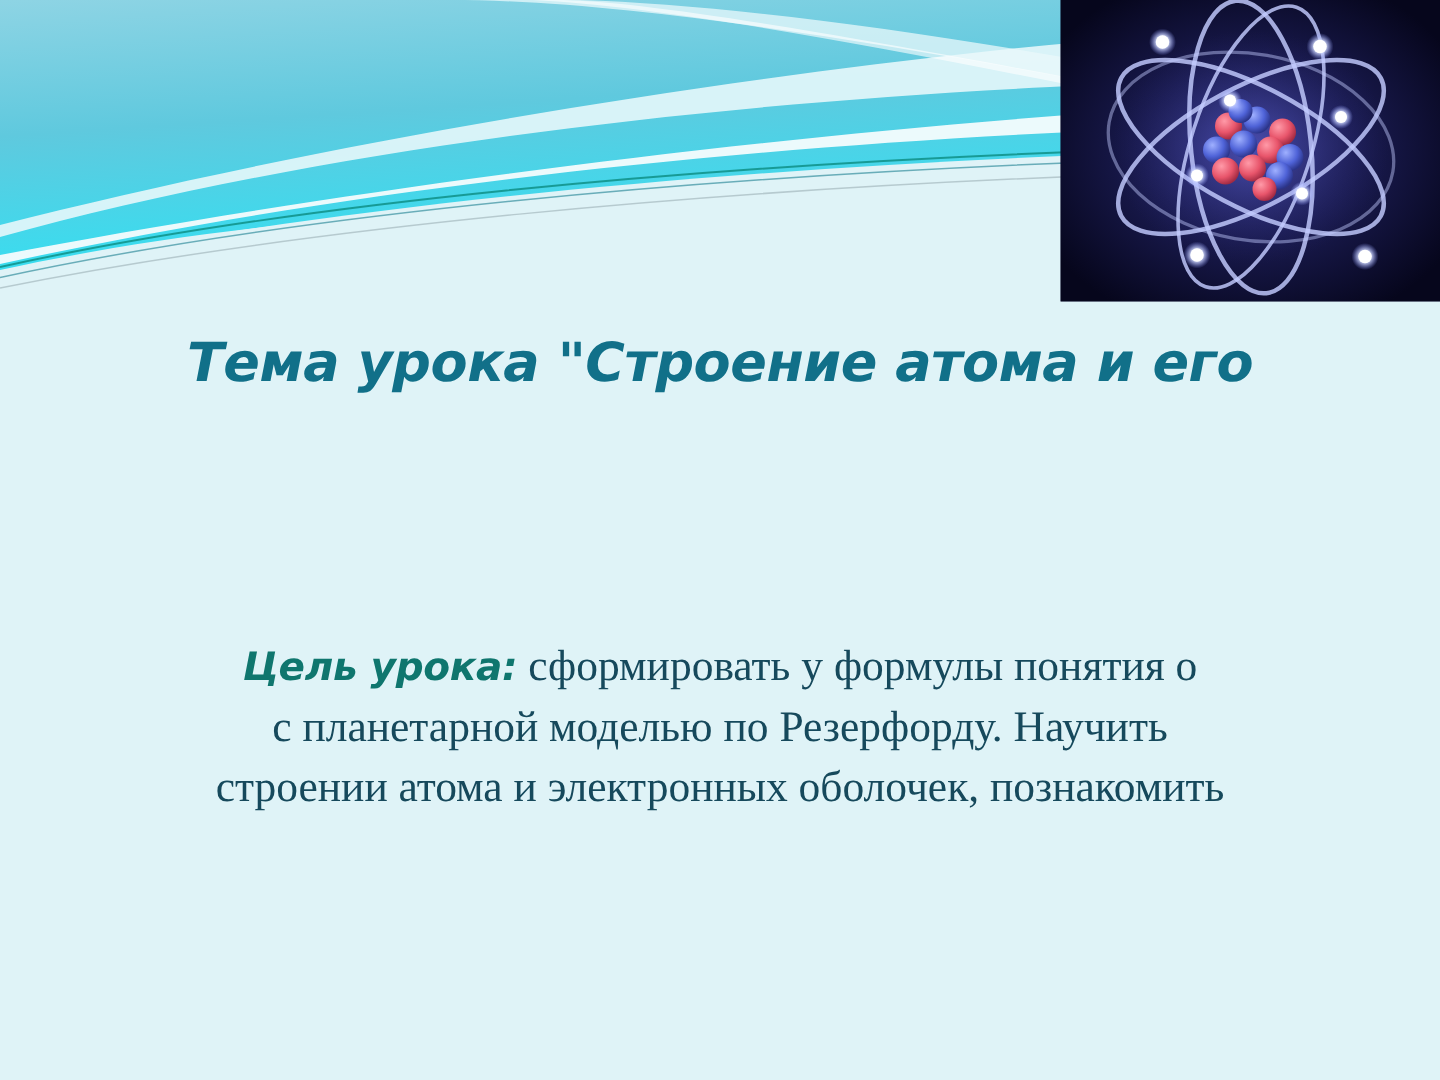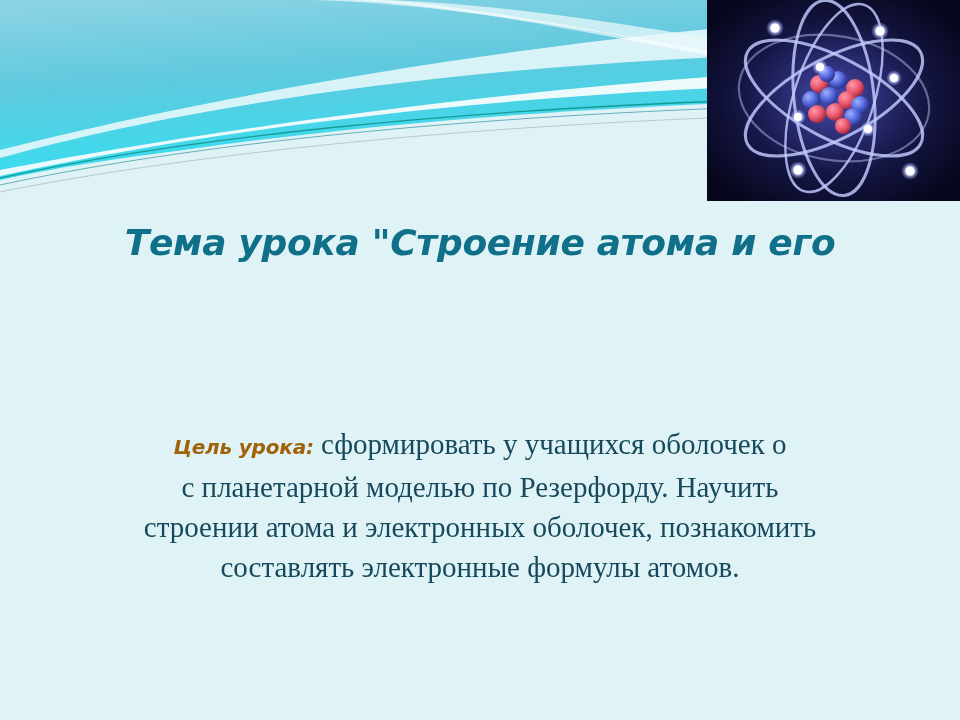--- a/index.html
+++ b/index.html
@@ -78,22 +78,22 @@
     color: #16495c;
   }
   .body-line {
     white-space: nowrap;
     display: block;
   }
   .lead-label {
     font-family: "DejaVu Sans", sans-serif;
     font-style: italic;
     font-weight: bold;
-    font-size: 20px;
-    color: #a16207;
+    font-size: 26px;
+    color: #0f766e;
     letter-spacing: -0.2px;
   }
 </style>
 </head>
 <body>
 
 <div id="slide">
 
   <div id="header-deco">
     <svg width="960" height="230" viewBox="0 0 960 230" xmlns="http://www.w3.org/2000/svg">
@@ -207,19 +207,18 @@
         <circle cx="203" cy="171" r="4.5" fill="#ffffff"></circle>
       </g>
     </svg>
   </div>
 
   <div id="title-block">
     <div class="title-line">Тема урока "Строение атома и его</div>
   </div>
 
   <div id="purpose-block">
-    <span class="body-line"><span class="lead-label">Цель урока:</span><span> сформировать у учащихся оболочек о</span></span>
+    <span class="body-line"><span class="lead-label">Цель урока:</span><span> сформировать у формулы понятия о</span></span>
     <span class="body-line">с планетарной моделью по Резерфорду. Научить</span>
     <span class="body-line">строении атома и электронных оболочек,   познакомить</span>
-    <span class="body-line">составлять электронные формулы атомов.</span>
   </div>
 
 </div>
 
 </body></html>

